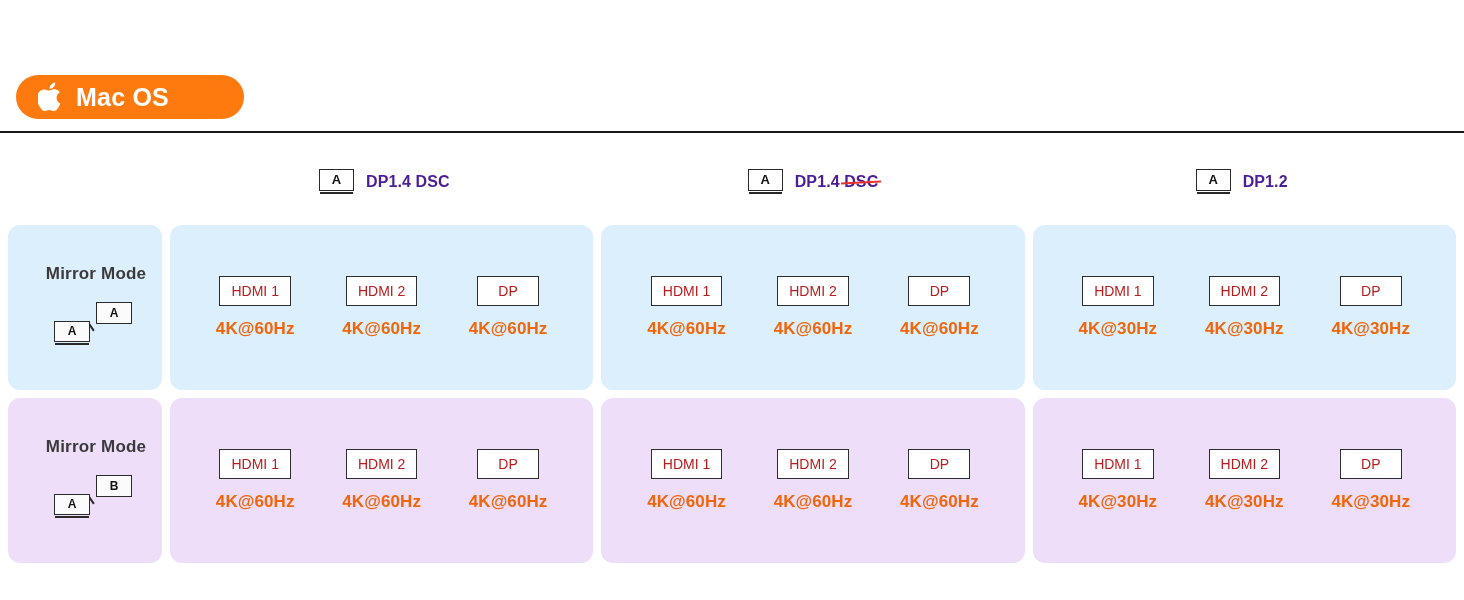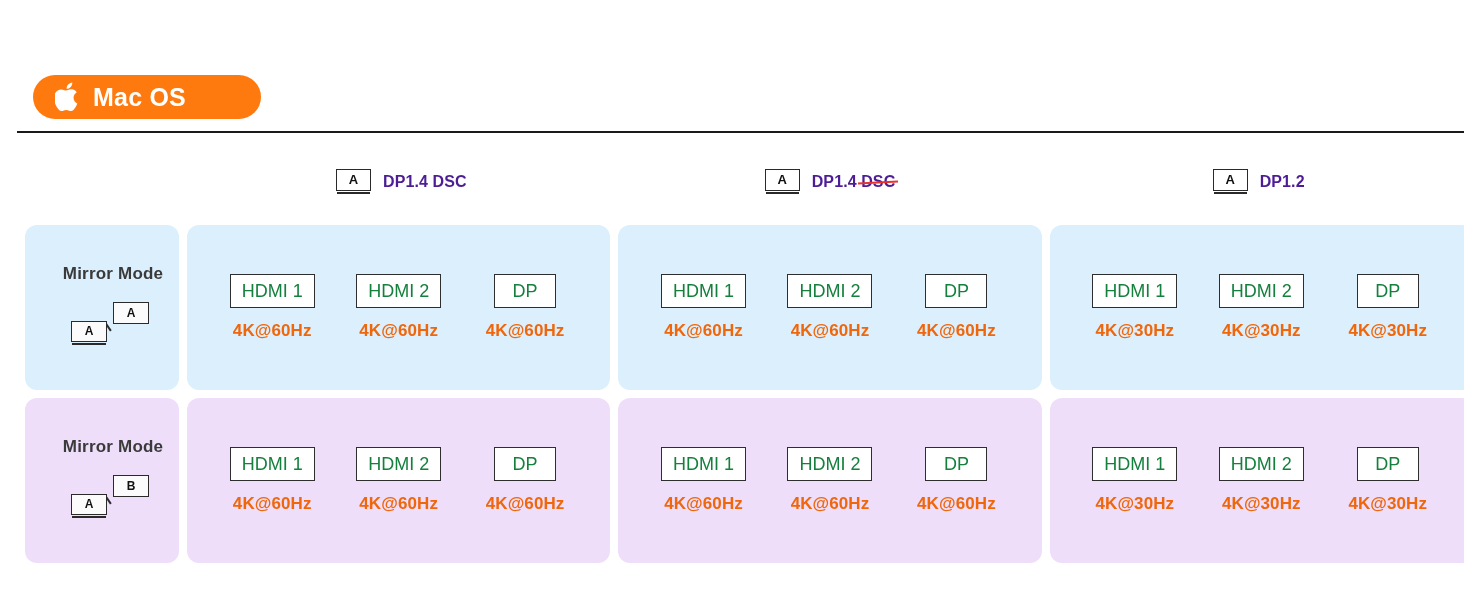--- a/index.html
+++ b/index.html
@@ -10,21 +10,20 @@
     background: #ffffff;
     font-family: "Liberation Sans", sans-serif;
     overflow: hidden;
   }
 
   .page {
     position: relative;
     width: 1220px;
     height: 600px;
     background: #ffffff;
-    margin-left: 17px;
   }
 
   
   .header {
     position: absolute;
     left: 0;
     top: 60px;
     width: 1464px;
     height: 72px;
   }
@@ -258,22 +257,22 @@
     align-items: center;
     gap: 13px;
     min-width: 112px;
   }
 
   .port-box {
     min-width: 62px;
     padding: 6px 11px;
     background: #ffffff;
     border: 1.6px solid #2e2e2e;
-    font-size: 18px;
-    color: #15803d;
+    font-size: 14px;
+    color: #b91c1c;
     text-align: center;
     line-height: 1.15;
     white-space: nowrap;
   }
 
   .port-rate {
     font-size: 17px;
     font-weight: 700;
     color: #F0660B;
     white-space: nowrap;

